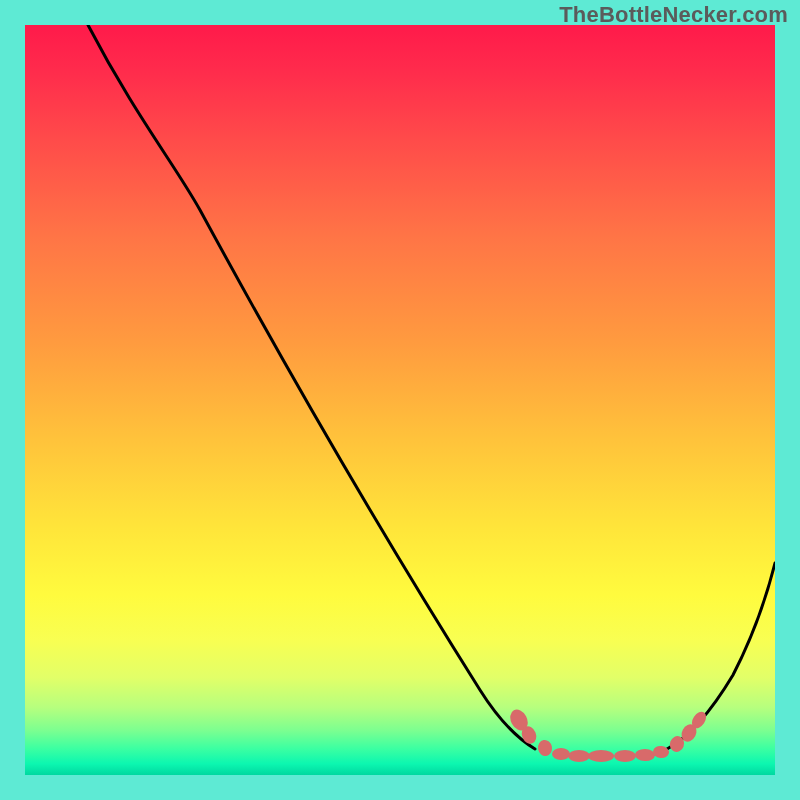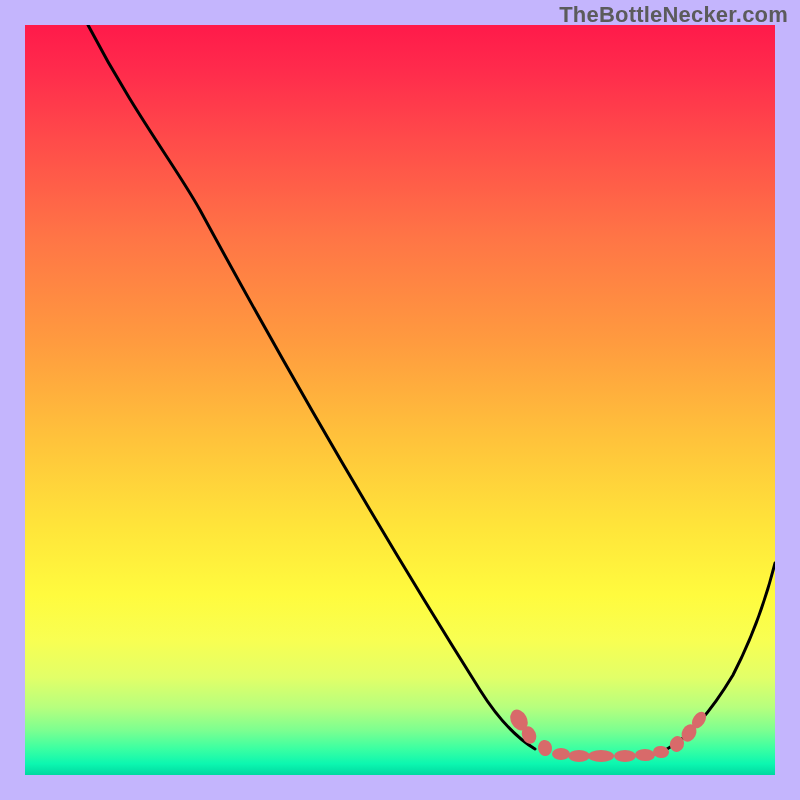--- a/index.html
+++ b/index.html
@@ -8,21 +8,21 @@
     width: 800px;
     height: 800px;
     background: #000;
     overflow: hidden;
     font-family: Arial, Helvetica, sans-serif;
   }
   .stage {
     position: relative;
     width: 800px;
     height: 800px;
-    background: #c4b5fd;
+    background: #5eead4;
   }
   .plot {
     position: absolute;
     left: 25px;
     top: 25px;
     width: 750px;
     height: 750px;
     overflow: hidden;
   }
   .plot svg {

